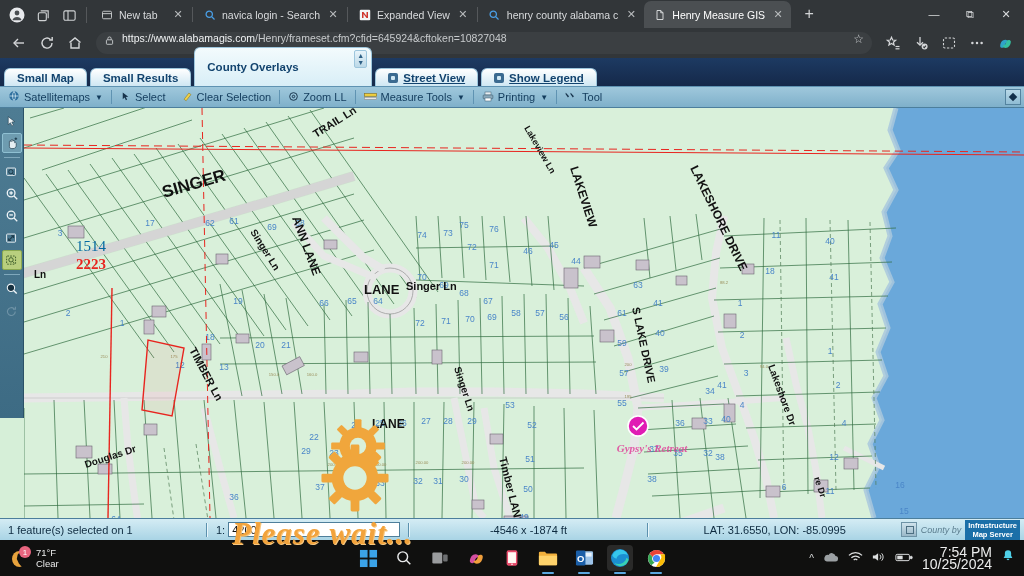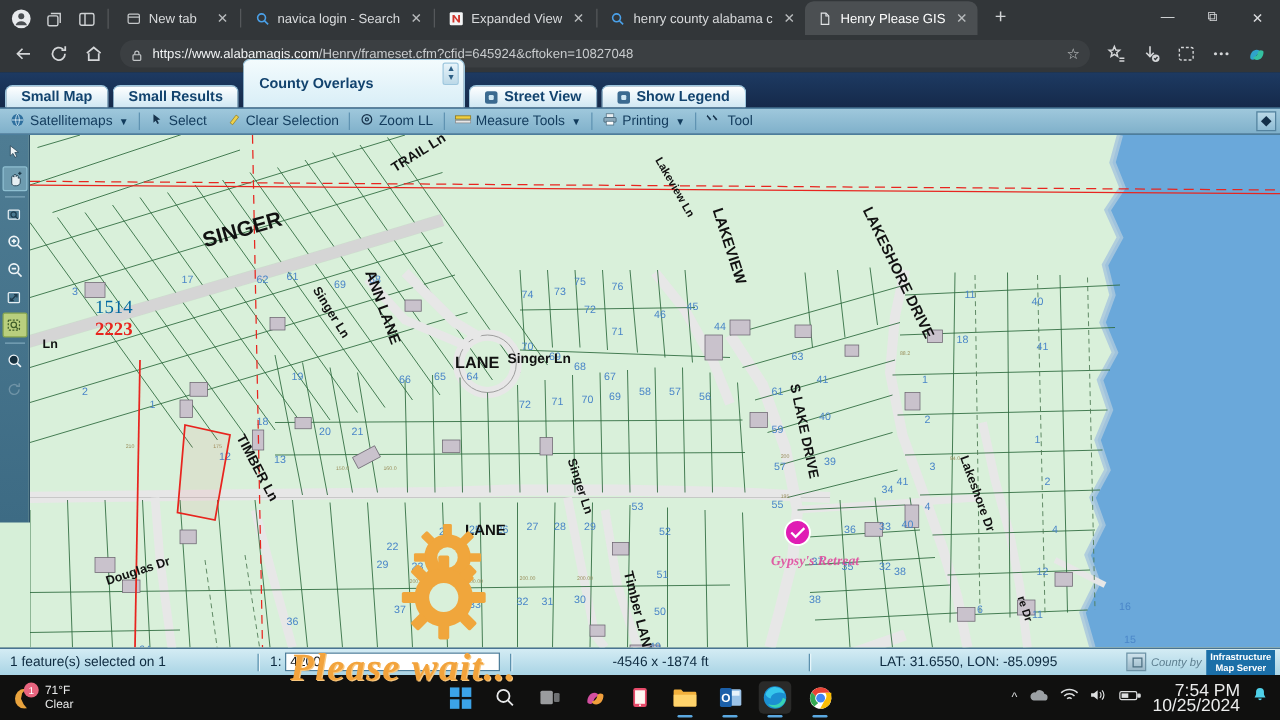--- a/index.html
+++ b/index.html
@@ -33,21 +33,21 @@
   #wincontrols { position:absolute; right:0; top:0; height:28px; display:flex; }
   .wc { width:36px; height:28px; display:flex; align-items:center; justify-content:center;
         color:#dadcde; font-size:11px; }
 
   
   #navbar { height:30px; background:#323639; display:flex; align-items:center;
             padding:0 6px; gap:2px; }
   .nav-btn { width:26px; height:26px; border-radius:50%; display:flex; align-items:center;
              justify-content:center; color:#d4d6d8; flex:0 0 auto; }
   #omnibox { flex:1; height:22px; background:#3b3f42; border-radius:11px; display:flex;
-             align-items:center; padding:0 8px; gap:6px; margin:0 6px; min-width:0; }
+             align-items:flex-start; padding:0 8px; gap:6px; margin:0 6px; min-width:0; }
   #omnibox .lock { width:12px; height:12px; color:#c3c6c8; flex:0 0 auto; }
   #url { font-size:10.5px; color:#c8cbcd; white-space:nowrap; overflow:hidden;
          text-overflow:ellipsis; flex:1; }
   #url .host { color:#f1f3f4; }
   #omnibox .star { color:#c9ccce; font-size:12px; flex:0 0 auto; }
   .tb-ico { width:26px; height:26px; display:flex; align-items:center;
             justify-content:center; color:#d4d6d8; flex:0 0 auto; }
 
   
   #app { position:absolute; top:58px; left:0; width:1024px; height:482px;
@@ -59,21 +59,21 @@
   .gtab { height:18px; display:flex; align-items:center; padding:0 12px;
           border-radius:6px 6px 0 0; font-size:11.5px; font-weight:bold;
           color:#12436e; background:linear-gradient(#ffffff,#cfe7f3);
           border:1px solid #9dc6dd; border-bottom:none; }
   #county-overlays { position:relative; padding-right:26px; min-width:178px;
           background:linear-gradient(#f3fbfd,#d8eef7); height:39px; }
   #county-overlays .spin { position:absolute; right:4px; top:2px; width:13px; height:18px;
           background:linear-gradient(#e8f4fa,#bcd9e8); border:1px solid #9dc6dd;
           border-radius:2px; display:flex; align-items:center; justify-content:center;
           font-size:7px; color:#2d5f85; line-height:1; flex-direction:column; }
-  .gtab.icoTab { gap:5px; }
+  .gtab.icoTab { gap:5px;text-decoration:underline; }
   .gtab .btnico { width:10px; height:10px; background:#3b6a90; border-radius:2px;
           display:inline-block; position:relative; }
   .gtab .btnico::after { content:""; position:absolute; left:3px; top:3px; width:4px;
           height:4px; background:#cfe7f3; border-radius:1px; }
 
   
   #gis-toolstrip { height:22px; background:linear-gradient(#9fc8dc,#7fb0ca);
         border-top:1px solid #5f93b2; border-bottom:1px solid #4c7e9c;
         display:flex; align-items:center; font-size:11px; color:#123b5c; }
   .tool { display:flex; align-items:center; gap:4px; padding:0 8px; height:20px;
@@ -232,21 +232,21 @@
       <span class="tab-close">✕</span>
     </div>
 
     <div class="tab active">
       <span class="tab-fav">
         <svg width="12" height="12" viewBox="0 0 16 16" fill="none" stroke="#e3e5e7" stroke-width="1.2">
             <path d="M4 2h5l3 3v9H4z"></path>
             <path d="M9 2v3h3"></path>
           </svg>
       </span>
-      <span class="tab-title">Henry Please GIS</span>
+      <span class="tab-title">Henry Measure GIS</span>
       <span class="tab-close">✕</span>
     </div>
 
     <div class="newtab-btn">+</div>
 
     <div id="wincontrols">
       <div class="wc">—</div>
       <div class="wc">⧉</div>
       <div class="wc">✕</div>
     </div>

